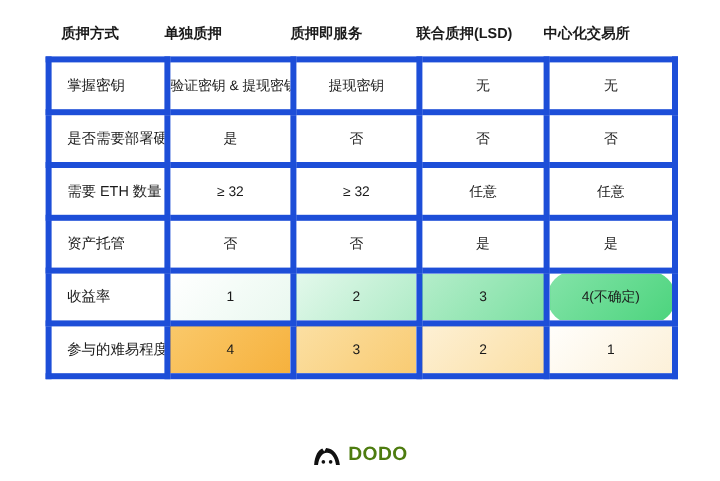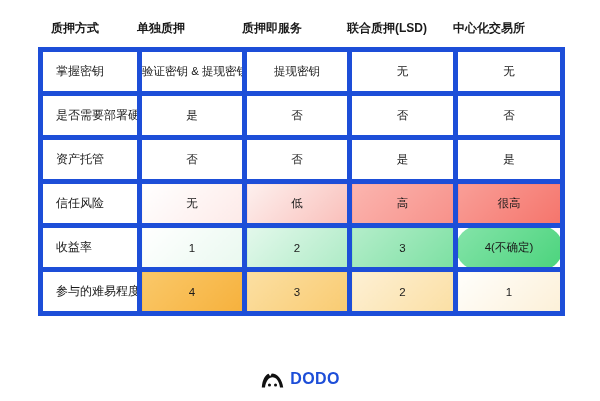--- a/index.html
+++ b/index.html
@@ -43,21 +43,21 @@
     text-align:left; padding-left:13px; font-size:12px;
   }
 
   
   .footer {
     position:absolute; left:0; right:0; top:366px; height:26px;
     display:flex; align-items:center; justify-content:center; gap:5px;
   }
   .logo-icon svg { display:block; }
   .brand-text {
-    font-size:16px; font-weight:800; letter-spacing:0.4px; color:#1d4ed8;
+    font-size:16px; font-weight:800; letter-spacing:0.4px; color:#4d7c0f;
   }
 </style>
 </head>
 <body>
 
 <div class="sheet">
 
   <div class="col-header-row" id="col-header-row">
     <div class="corner-label">质押方式</div>
 
@@ -84,32 +84,32 @@
           <td>无</td>
         </tr>
         <tr>
           <td class="row-label">是否需要部署硬件</td>
           <td>是</td>
           <td>否</td>
           <td>否</td>
           <td>否</td>
         </tr>
         <tr>
+          <td class="row-label">需要 ETH 数量</td>
+          <td>≥ 32</td>
+          <td>≥ 32</td>
+          <td>任意</td>
+          <td>任意</td>
+        </tr>
+        <tr>
           <td class="row-label">资产托管</td>
           <td>否</td>
           <td>否</td>
           <td>是</td>
           <td>是</td>
-        </tr>
-        <tr>
-          <td class="row-label">信任风险</td>
-          <td style="background: linear-gradient(135deg, rgb(255, 255, 255), rgb(253, 234, 232));">无</td>
-          <td style="background: linear-gradient(135deg, rgb(253, 240, 238), rgb(249, 191, 186));">低</td>
-          <td style="background: linear-gradient(135deg, rgb(251, 181, 175), rgb(247, 145, 138));">高</td>
-          <td style="background: linear-gradient(135deg, rgb(249, 158, 151), rgb(245, 117, 108));">很高</td>
         </tr>
         <tr>
           <td class="row-label">收益率</td>
           <td style="background: linear-gradient(135deg, rgb(255, 255, 255), rgb(233, 248, 239));">1</td>
           <td style="background: linear-gradient(135deg, rgb(227, 248, 235), rgb(174, 235, 198));">2</td>
           <td style="background: linear-gradient(135deg, rgb(180, 237, 202), rgb(124, 224, 162));">3</td>
           <td style="background: linear-gradient(135deg, rgb(131, 227, 168), rgb(76, 212, 125)); border-radius: 22px;">4(不确定)</td>
         </tr>
         <tr>
           <td class="row-label">参与的难易程度</td>

